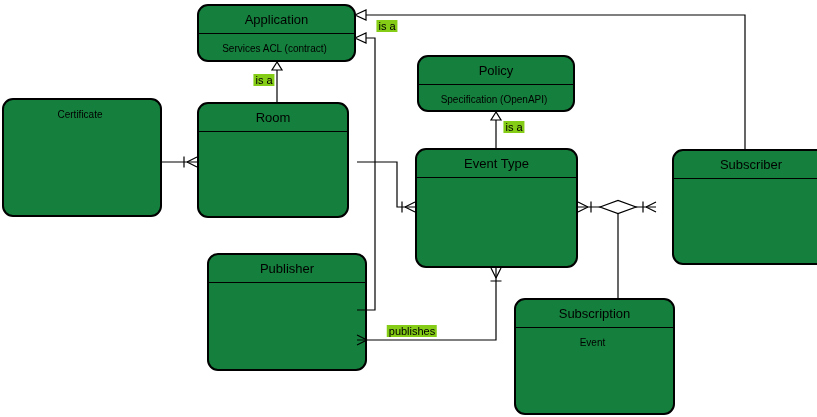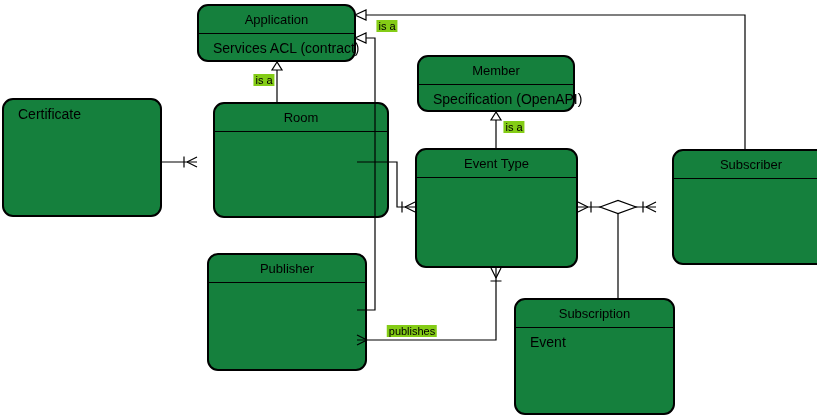--- a/index.html
+++ b/index.html
@@ -18,24 +18,24 @@
     border-radius:11px;
     box-sizing:border-box;
   }
   .entity-title{
     height:27px;
     border-bottom:1.5px solid #000;
     display:flex;align-items:center;justify-content:center;
     font-size:13px;
   }
   .entity-attr{
-    padding:7px 7px 0 14px;
-    font-size:14px;
+    padding:7px 7px 0 3px;
+    font-size:10px;
     line-height:15px;
-    text-align:left;
+    text-align:center;
     white-space:nowrap;
   }
   svg.wires{
     position:absolute;left:0;top:0;
     pointer-events:none;
   }
   svg.wires path, svg.wires polygon{
     stroke:#000;stroke-width:1.2;fill:none;
   }
   svg.wires polygon{fill:#fff;}
@@ -52,29 +52,29 @@
 <body>
 
 <div id="canvas">
 
   <div class="entity" style="left:197px;top:4px;width:159px;height:58px">
     <div class="entity-title">Application</div>
     <div class="entity-attr">Services ACL (contract)</div>
   </div>
 
   <div class="entity" style="left:417px;top:55px;width:158px;height:57px">
-    <div class="entity-title">Member</div>
+    <div class="entity-title">Policy</div>
     <div class="entity-attr">Specification (OpenAPI)</div>
   </div>
 
   <div class="entity" style="left:2px;top:98px;width:160px;height:119px">
     <div class="entity-attr">Certificate</div>
   </div>
 
-  <div class="entity" style="left:213px;top:102px;width:176px;height:116px">
+  <div class="entity" style="left:197px;top:102px;width:152px;height:116px">
     <div class="entity-title">Room</div>
     <div class="entity-attr"></div>
   </div>
 
   <div class="entity" style="left:415px;top:148px;width:163px;height:120px">
     <div class="entity-title">Event Type</div>
     <div class="entity-attr"></div>
   </div>
 
   <div class="entity" style="left:672px;top:149px;width:158px;height:116px">

